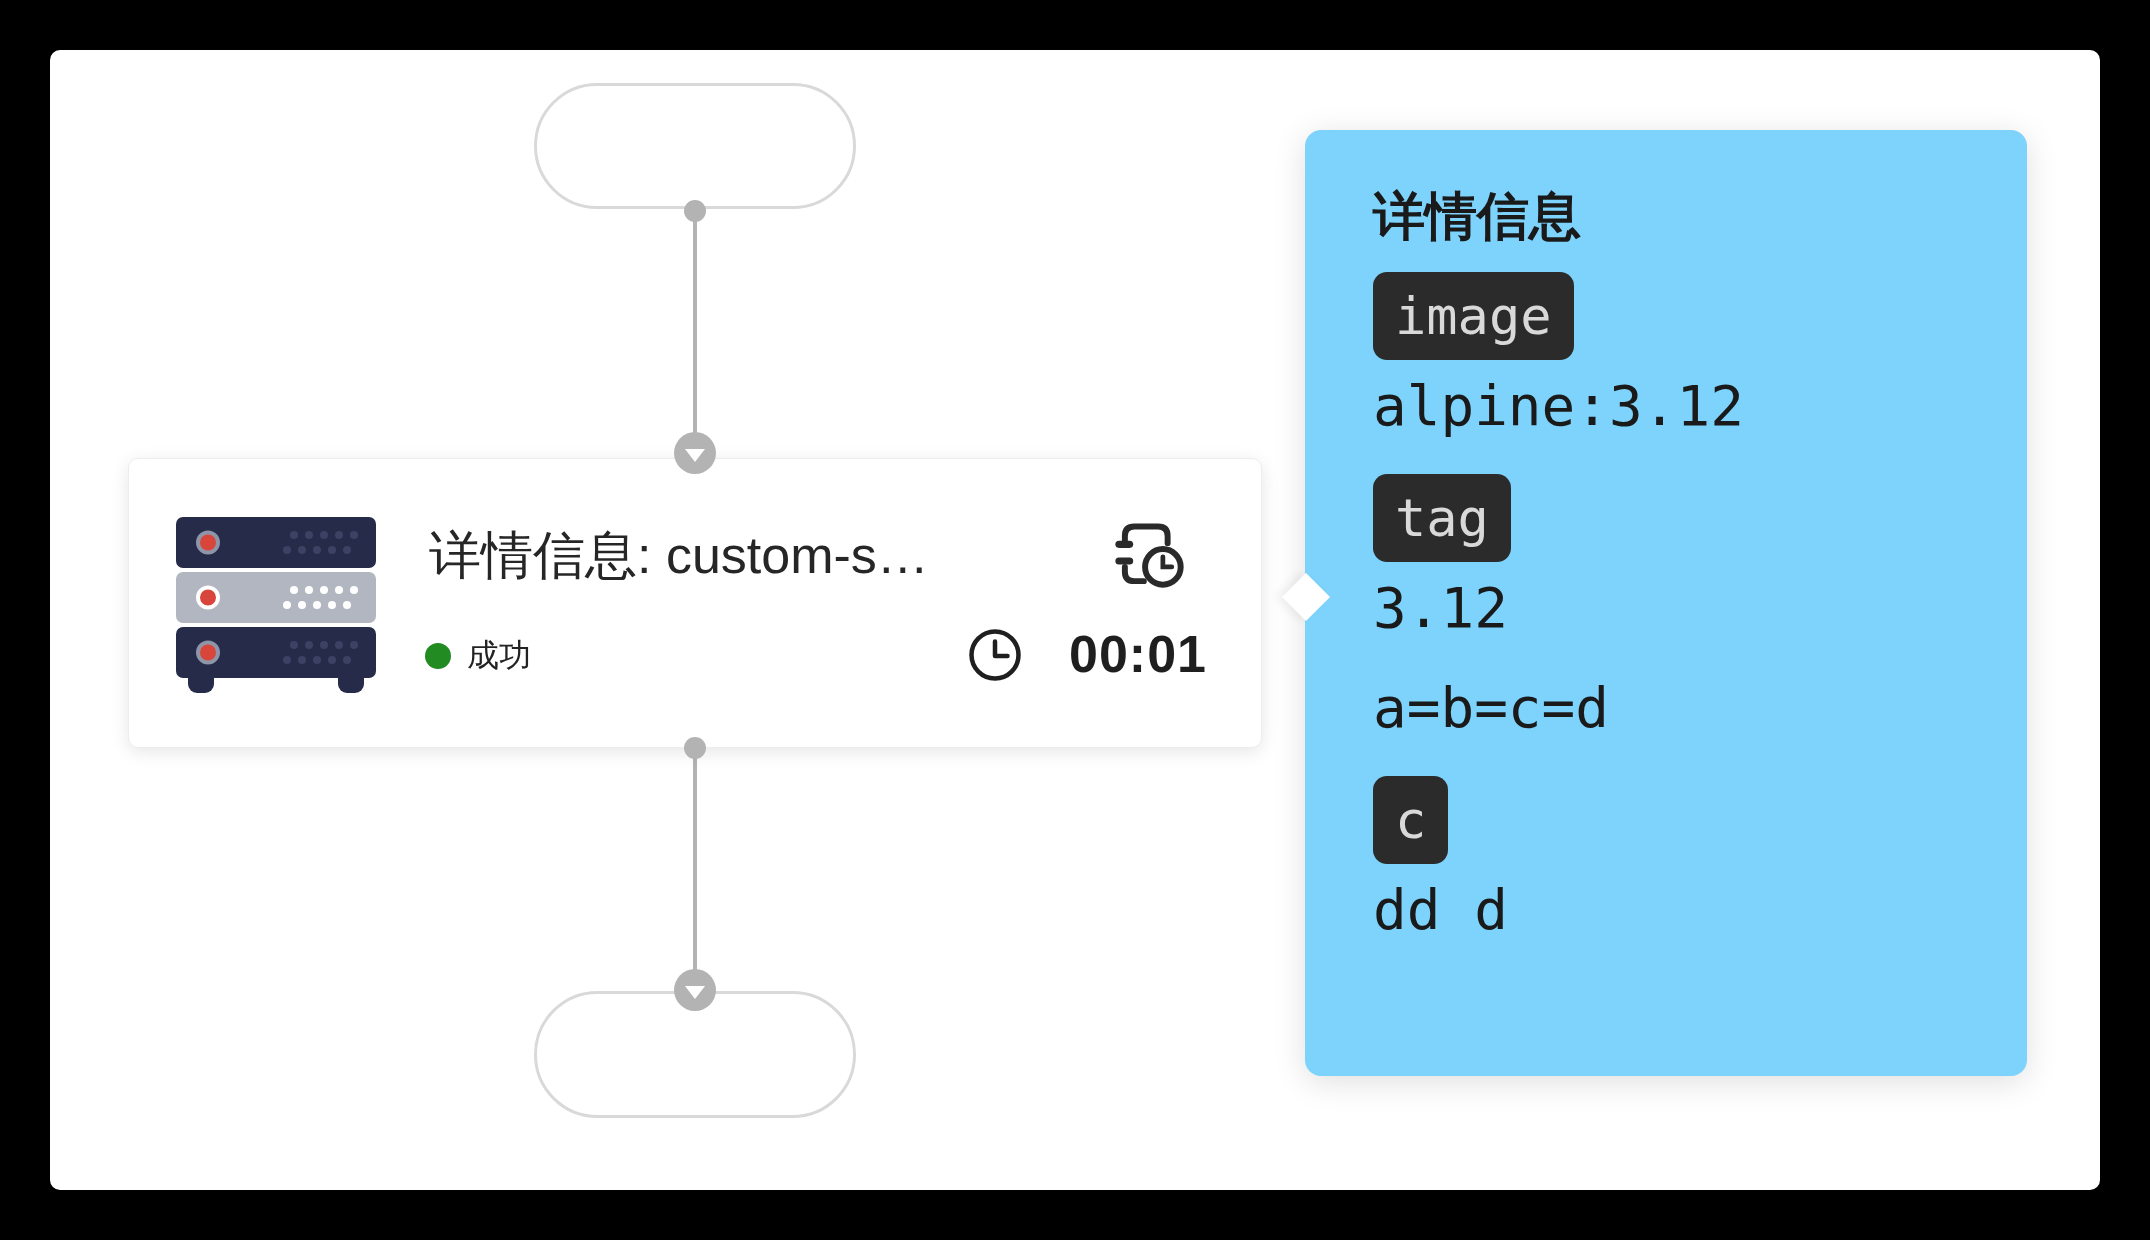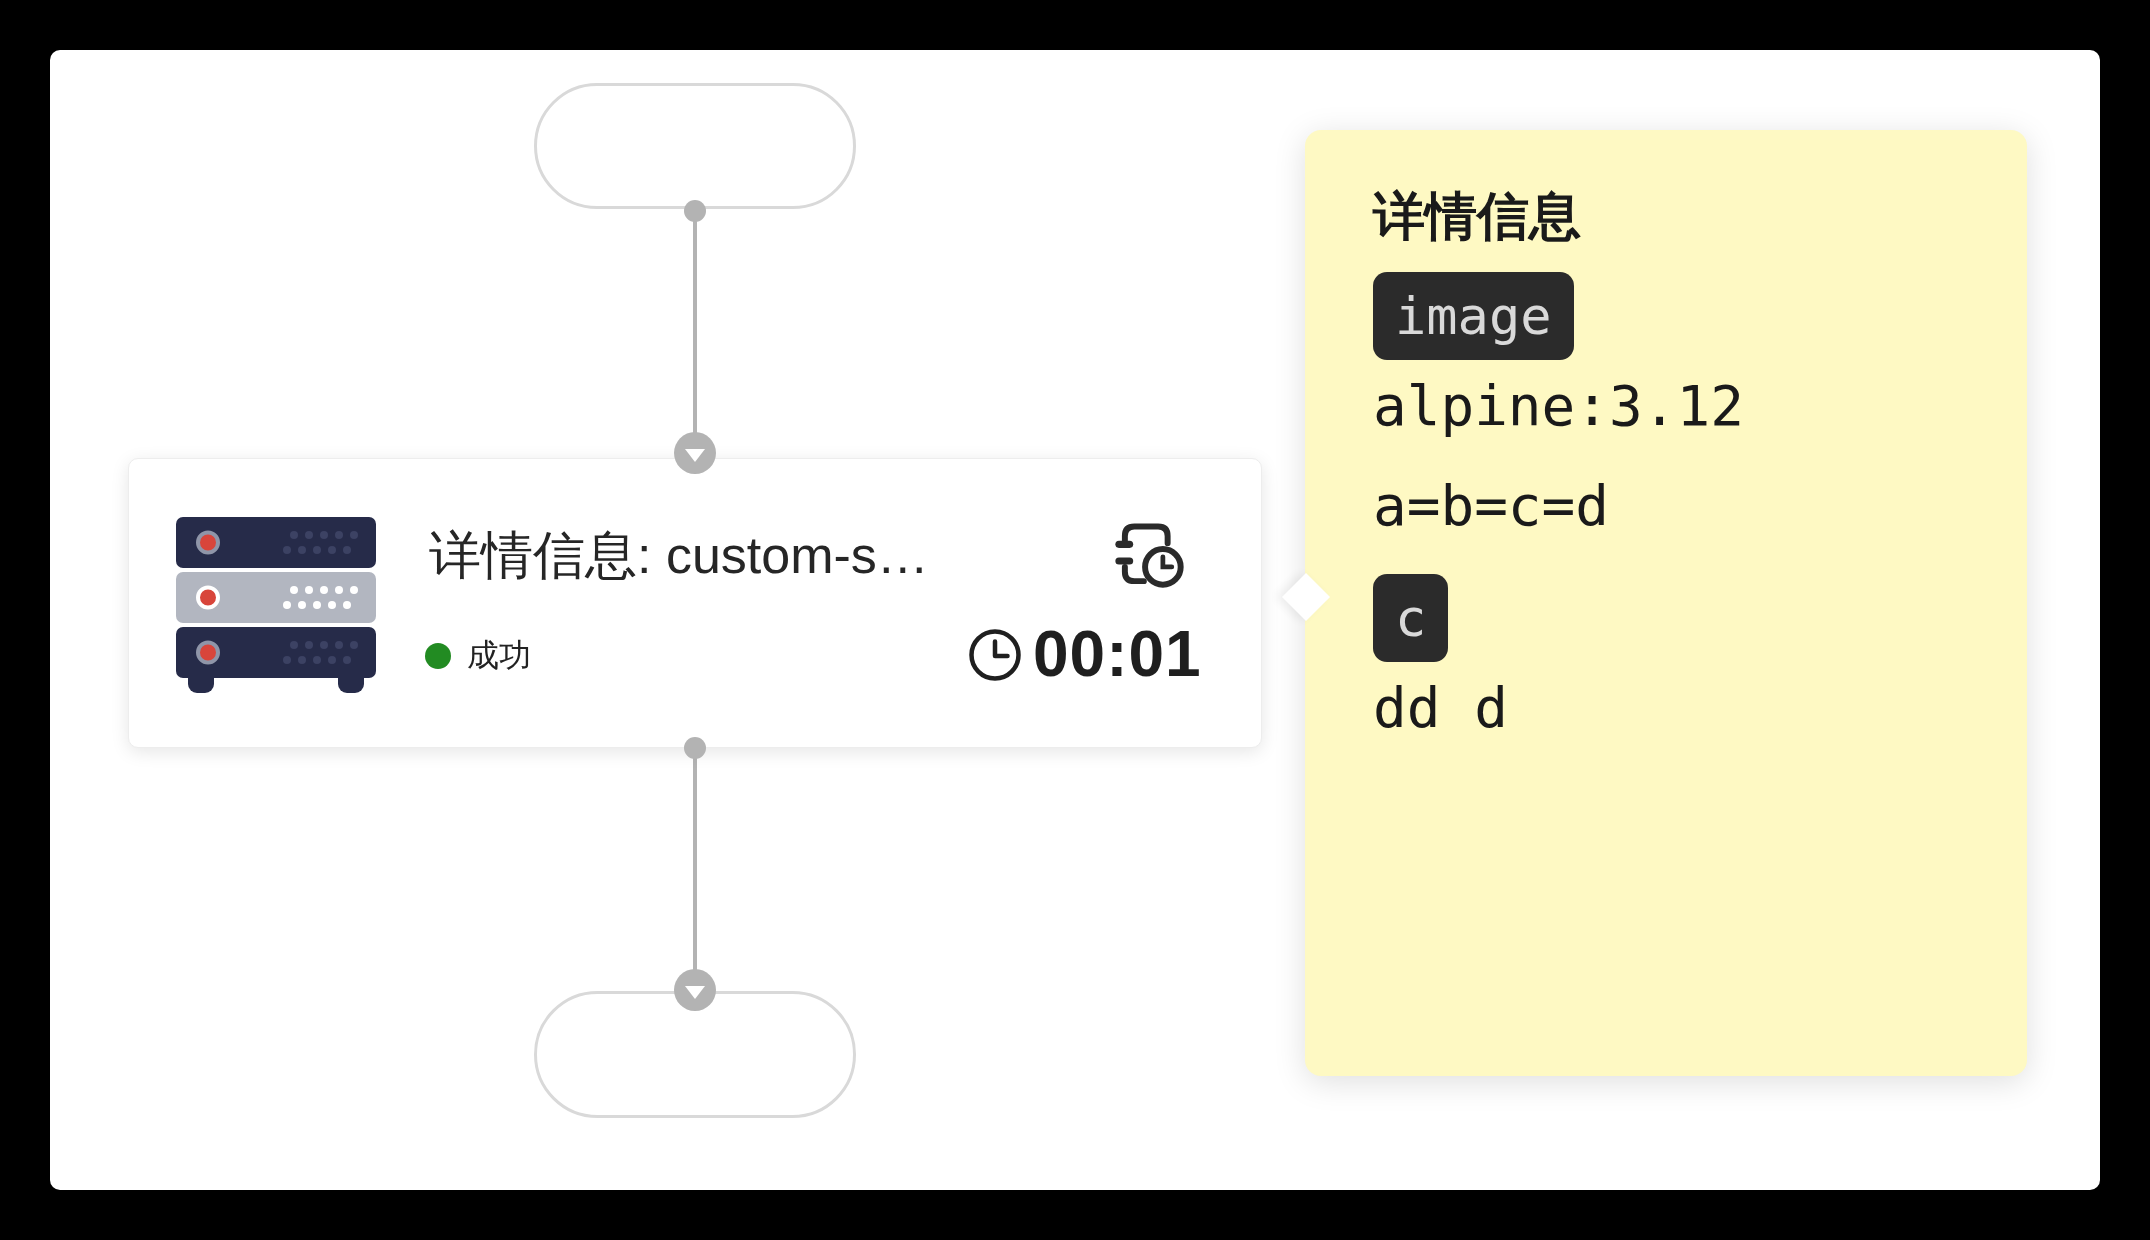--- a/index.html
+++ b/index.html
@@ -45,25 +45,25 @@
   }
   .server-icon{position:absolute;left:47px;top:58px;}
   .task-title{
     position:absolute;left:300px;top:64px;font-size:52px;line-height:64px;
     color:#262626;font-weight:500;white-space:nowrap;
   }
   .log-icon{position:absolute;left:984px;top:60px;cursor:pointer;}
   .status-dot{position:absolute;left:296px;top:184px;width:26px;height:26px;border-radius:50%;background:#228b22;}
   .task-status{position:absolute;left:338px;top:168px;font-size:32px;line-height:56px;color:#222;}
   .clock-icon{position:absolute;left:838px;top:168px;}
-  .task-duration{position:absolute;left:904px;top:164px;font-size:64px;line-height:62px;font-weight:600;color:#1f1f1f;letter-spacing:1px;}
+  .task-duration{position:absolute;left:940px;top:164px;font-size:52px;line-height:62px;font-weight:600;color:#1f1f1f;letter-spacing:1px;}
   
   .detail-panel{
     position:absolute;left:1255px;top:80px;width:722px;height:946px;
-    background:#fef9c3;border-radius:16px;
+    background:#7dd3fc;border-radius:16px;
     box-shadow:0 6px 32px rgba(0,0,0,0.13);z-index:5;box-sizing:border-box;
     padding:56px 40px 0 68px;
   }
   .panel-arrow{
     position:absolute;left:-16px;top:450px;width:34px;height:34px;background:#fff;
     transform:rotate(45deg);box-shadow:-4px 4px 10px rgba(0,0,0,0.07);
   }
   .panel-title{font-size:52px;line-height:60px;font-weight:700;color:#1a1a1a;margin-bottom:26px;}
   .key-badge{
     display:inline-block;background:#2b2b2b;color:#d9d9d9;
@@ -170,20 +170,24 @@
 
   <div class="detail-panel">
     <span class="panel-arrow"></span>
     <div class="panel-title">详情信息</div>
 
     <div class="entry">
       <span class="key-badge">image</span>
       <div class="entry-value">alpine:3.12</div>
     </div>
     <div class="entry">
+      <span class="key-badge">tag</span>
+      <div class="entry-value">3.12</div>
+    </div>
+    <div class="entry">
       <div class="entry-value">a=b=c=d</div>
     </div>
     <div class="entry">
       <span class="key-badge">c</span>
       <div class="entry-value">dd d</div>
     </div>
   </div>
 
 </div>
 

